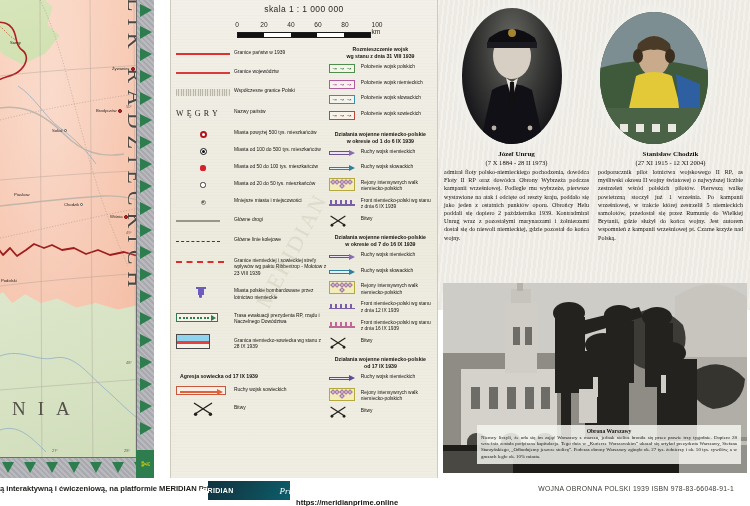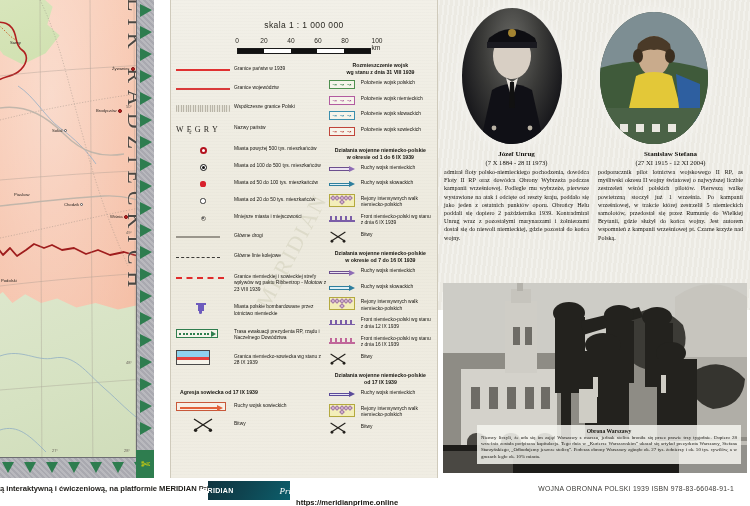--- a/index.html
+++ b/index.html
@@ -122,21 +122,21 @@
     border-left: 1px solid #cfcabb;
     border-right: 1px solid #cfcabb;
     overflow: hidden;
   }
   #legend-title {
     text-align: center; margin-top: 8px;
     font-family: "Liberation Sans", sans-serif;
     font-weight: bold; font-size: 15px; letter-spacing: 5px; color: #1d1b17;
   }
   #legend-scale {
-    text-align:center; font-size: 8.5px; color:#2a2822; margin-top: 20px; letter-spacing:.4px;
+    text-align:center; font-size: 8.5px; color:#2a2822; margin-top: 4px; letter-spacing:.4px;
   }
   #scalebar-wrap { margin: 7px auto 0; width: 168px; position: relative; height: 20px; }
   #scalebar-nums { position:relative; height: 9px; }
   #scalebar-nums span {
     position:absolute; font-size: 6.6px; color:#2a2822; transform: translateX(-50%);
   }
   #scalebar-bar {
     position:absolute; left: 17px; top: 11px; width: 134px; height: 6px;
     border: .6px solid #1a1a1a; background:#fff; display:flex;
   }
@@ -340,20 +340,21 @@
           <path d="M0,238 C40,230 96,216 150,206"></path>
         </g>
         <g stroke="#b9b2a8" stroke-width="1.4" fill="none" opacity=".85">
           <path d="M0,108 C28,104 48,118 64,134 C82,152 100,158 124,154"></path>
           <path d="M0,206 C36,202 70,198 104,196 C126,195 140,200 156,208"></path>
         </g>
       </svg>
     </div>
 
     <div class="map-country-label">LIK RADZIECKICH</div>
+    <div class="map-country-label2">NIA</div>
 
     <div class="city" style="left:112px; top:66px;">Żywaniec <span class="dot-big"></span></div>
     <div class="city" style="left:96px; top:108px;">Brodyczów <span class="dot-big"></span></div>
     <div class="city" style="left:52px; top:128px;">Sokal <span class="dot-small"></span></div>
     <div class="city" style="left:14px; top:192px;">Piaskow</div>
     <div class="city" style="left:64px; top:202px;">Chodzik <span class="dot-small"></span></div>
     <div class="city" style="left:110px; top:214px;">Wiśnia <span class="dot-big"></span></div>
     <div class="city" style="left:10px; top:40px;">Sarny</div>
     <div class="city" style="left:1px; top:278px;">Podolski</div>
 
@@ -839,21 +840,21 @@
           </g>
         </svg>
       </div>
 
       <div class="cap-col" id="cap-left">
         <div class="cap-title">Józef Unrug</div>
         <div class="cap-dates">(7 X 1884 - 28 II 1973)</div>
         <div class="cap-body">admirał floty polsko-niemieckiego pochodzenia, dowódca Floty II RP oraz dowódca Obrony Wybrzeża podczas kampanii wrześniowej. Podległe mu wybrzeże, pierwsze wystawione na atak i odcięte od reszty kraju, poddało się jako jeden z ostatnich punktów oporu. Obrońcy Helu poddali się dopiero 2 października 1939. Kontradmirał Unrug wraz z pozostałymi marynarzami i żołnierzami dostał się do niewoli niemieckiej, gdzie pozostał do końca wojny.</div>
       </div>
       <div class="cap-col" id="cap-right">
-        <div class="cap-title">Stanisław Stefana</div>
+        <div class="cap-title">Stanisław Chodzik</div>
         <div class="cap-dates">(27 XI 1915 - 12 XI 2004)</div>
         <div class="cap-body">podporucznik pilot lotnictwa wojskowego II RP, as myśliwski okresu II wojny światowej o najwyższej liczbie zestrzeleń wśród polskich pilotów. Pierwszą walkę powietrzną stoczył już 1 września. Po kampanii wrześniowej, w trakcie której zestrzelił 5 niemieckich samolotów, przedostał się przez Rumunię do Wielkiej Brytanii, gdzie służył do końca wojny. Jest autorem wspomnień z kampanii wrześniowej pt. Czarne krzyże nad Polską.</div>
       </div>
     </div>
 
     <div id="photo-warsaw">
       <svg viewBox="0 0 304 190" style="width:100%;height:100%;position:absolute;inset:0">
         <rect x="0" y="0" width="304" height="190" fill="#8e8c85"></rect>
         <rect x="0" y="0" width="304" height="70" fill="#cdccc6"></rect>
 

